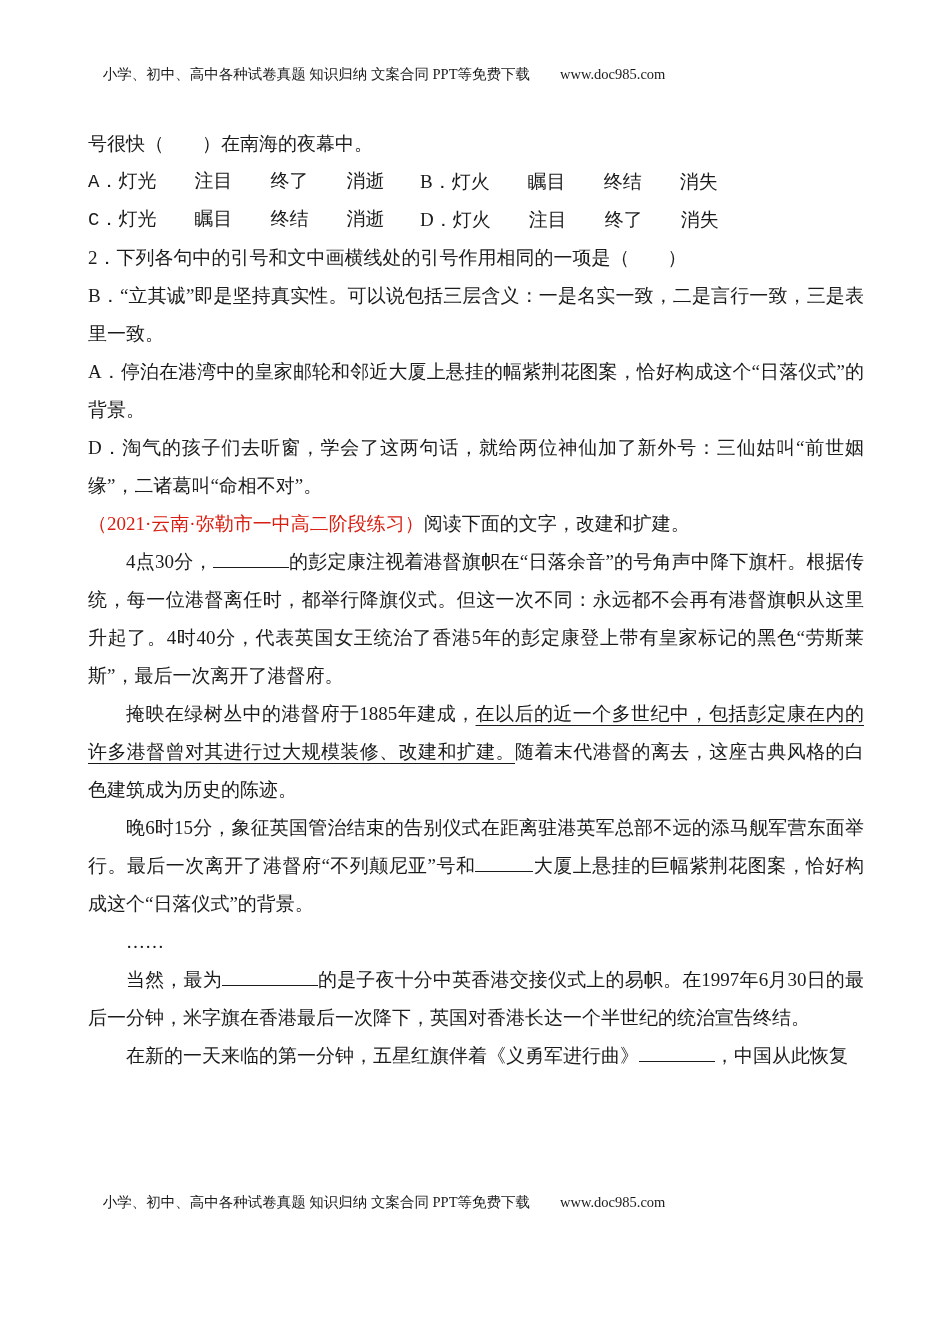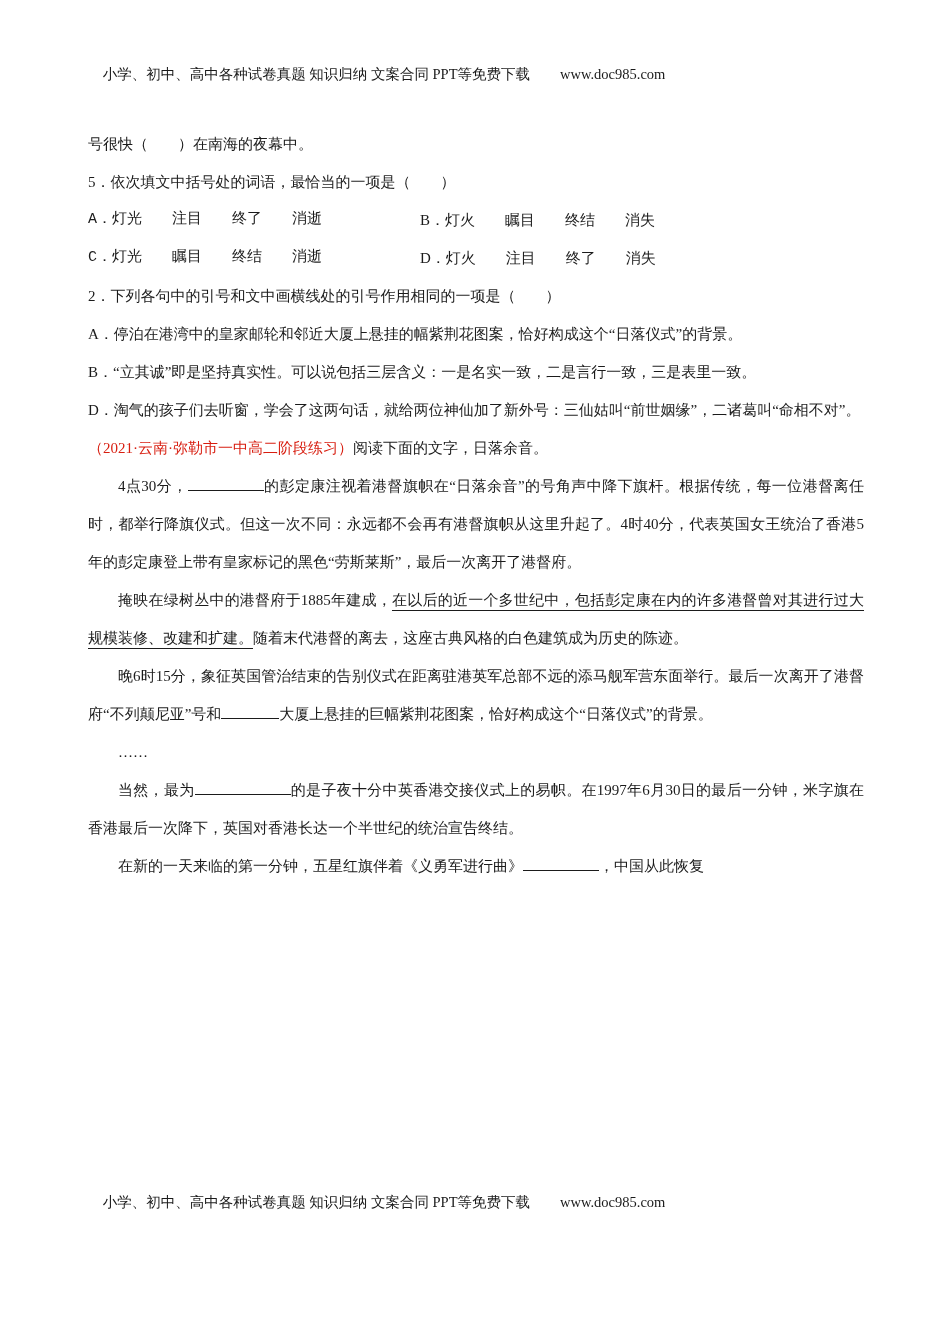--- a/index.html
+++ b/index.html
@@ -10,21 +10,21 @@
   }
   .banner{
     position:absolute;left:0;width:768px;text-align:center;
     font-size:14.5px;line-height:20px;color:#1a1a1a;white-space:nowrap;
   }
   .banner-top{top:64px;}
   .banner-bottom{top:1192px;}
   .banner .url{margin-left:30px;}
   .content{
     position:absolute;left:88px;top:125px;width:776px;
-    font-size:15px;line-height:38px;
+    font-size:19px;line-height:38px;
     text-align:justify;text-justify:inter-ideograph;
   }
   .content p{margin:0;padding:0;}
   .indent{text-indent:2em;}
   .opt-row{display:flex;}
   .opt-left{flex:0 0 332px;font-family:Liberation Mono, monospace;}
   .blank{
     display:inline-block;height:1em;
     border-bottom:1.4px solid #1b1b1b;vertical-align:baseline;
   }
@@ -40,37 +40,36 @@
 <body style="color: rgb(27, 27, 27);">
 
 <div class="banner banner-top">
   <span>小学、初中、高中各种试卷真题 知识归纳 文案合同 PPT等免费下载</span><span class="url">www.doc985.com</span>
 </div>
 
 <div class="content">
 
   <p>号很快（　　）在南海的夜幕中。</p>
 
-  <p>5．依次填文中括号处的词语，最恰当的一项是（　　）</p>
 
   <div class="opt-row">
     <span class="opt-left">A．灯光　　注目　　终了　　消逝</span>
     <span>B．灯火　　瞩目　　终结　　消失</span>
   </div>
   <div class="opt-row">
     <span class="opt-left">C．灯光　　瞩目　　终结　　消逝</span>
     <span>D．灯火　　注目　　终了　　消失</span>
   </div>
 
   <p>2．下列各句中的引号和文中画横线处的引号作用相同的一项是（　　）</p>
+  <p>B．“立其诚”即是坚持真实性。可以说包括三层含义：一是名实一致，二是言行一致，三是表里一致。</p>
   <p>A．停泊在港湾中的皇家邮轮和邻近大厦上悬挂的幅紫荆花图案，恰好构成这个“日落仪式”的背景。</p>
-  <p>B．“立其诚”即是坚持真实性。可以说包括三层含义：一是名实一致，二是言行一致，三是表里一致。</p>
   <p>D．淘气的孩子们去听窗，学会了这两句话，就给两位神仙加了新外号：三仙姑叫“前世姻缘”，二诸葛叫“命相不对”。</p>
 
-  <p><span class="red">（2021·云南·弥勒市一中高二阶段练习）</span><span>阅读下面的文字，日落余音。</span></p>
+  <p><span class="red">（2021·云南·弥勒市一中高二阶段练习）</span><span>阅读下面的文字，改建和扩建。</span></p>
 
   <p class="indent"><span>4点30分，</span><span class="blank b1"></span><span>的彭定康注视着港督旗帜在“日落余音”的号角声中降下旗杆。根据传统，每一位港督离任时，都举行降旗仪式。但这一次不同：永远都不会再有港督旗帜从这里升起了。4时40分，代表英国女王统治了香港5年的彭定康登上带有皇家标记的黑色“劳斯莱斯”，最后一次离开了港督府。</span></p>
 
   <p class="indent"><span>掩映在绿树丛中的港督府于1885年建成，</span><span class="u">在以后的近一个多世纪中，包括彭定康在内的许多港督曾对其进行过大规模装修、改建和扩建。</span><span>随着末代港督的离去，这座古典风格的白色建筑成为历史的陈迹。</span></p>
 
   <p class="indent"><span>晚6时15分，象征英国管治结束的告别仪式在距离驻港英军总部不远的添马舰军营东面举行。最后一次离开了港督府“不列颠尼亚”号和</span><span class="blank b2"></span><span>大厦上悬挂的巨幅紫荆花图案，恰好构成这个“日落仪式”的背景。</span></p>
 
   <p class="indent">……</p>
 
   <p class="indent"><span>当然，最为</span><span class="blank b3"></span><span>的是子夜十分中英香港交接仪式上的易帜。在1997年6月30日的最后一分钟，米字旗在香港最后一次降下，英国对香港长达一个半世纪的统治宣告终结。</span></p>

